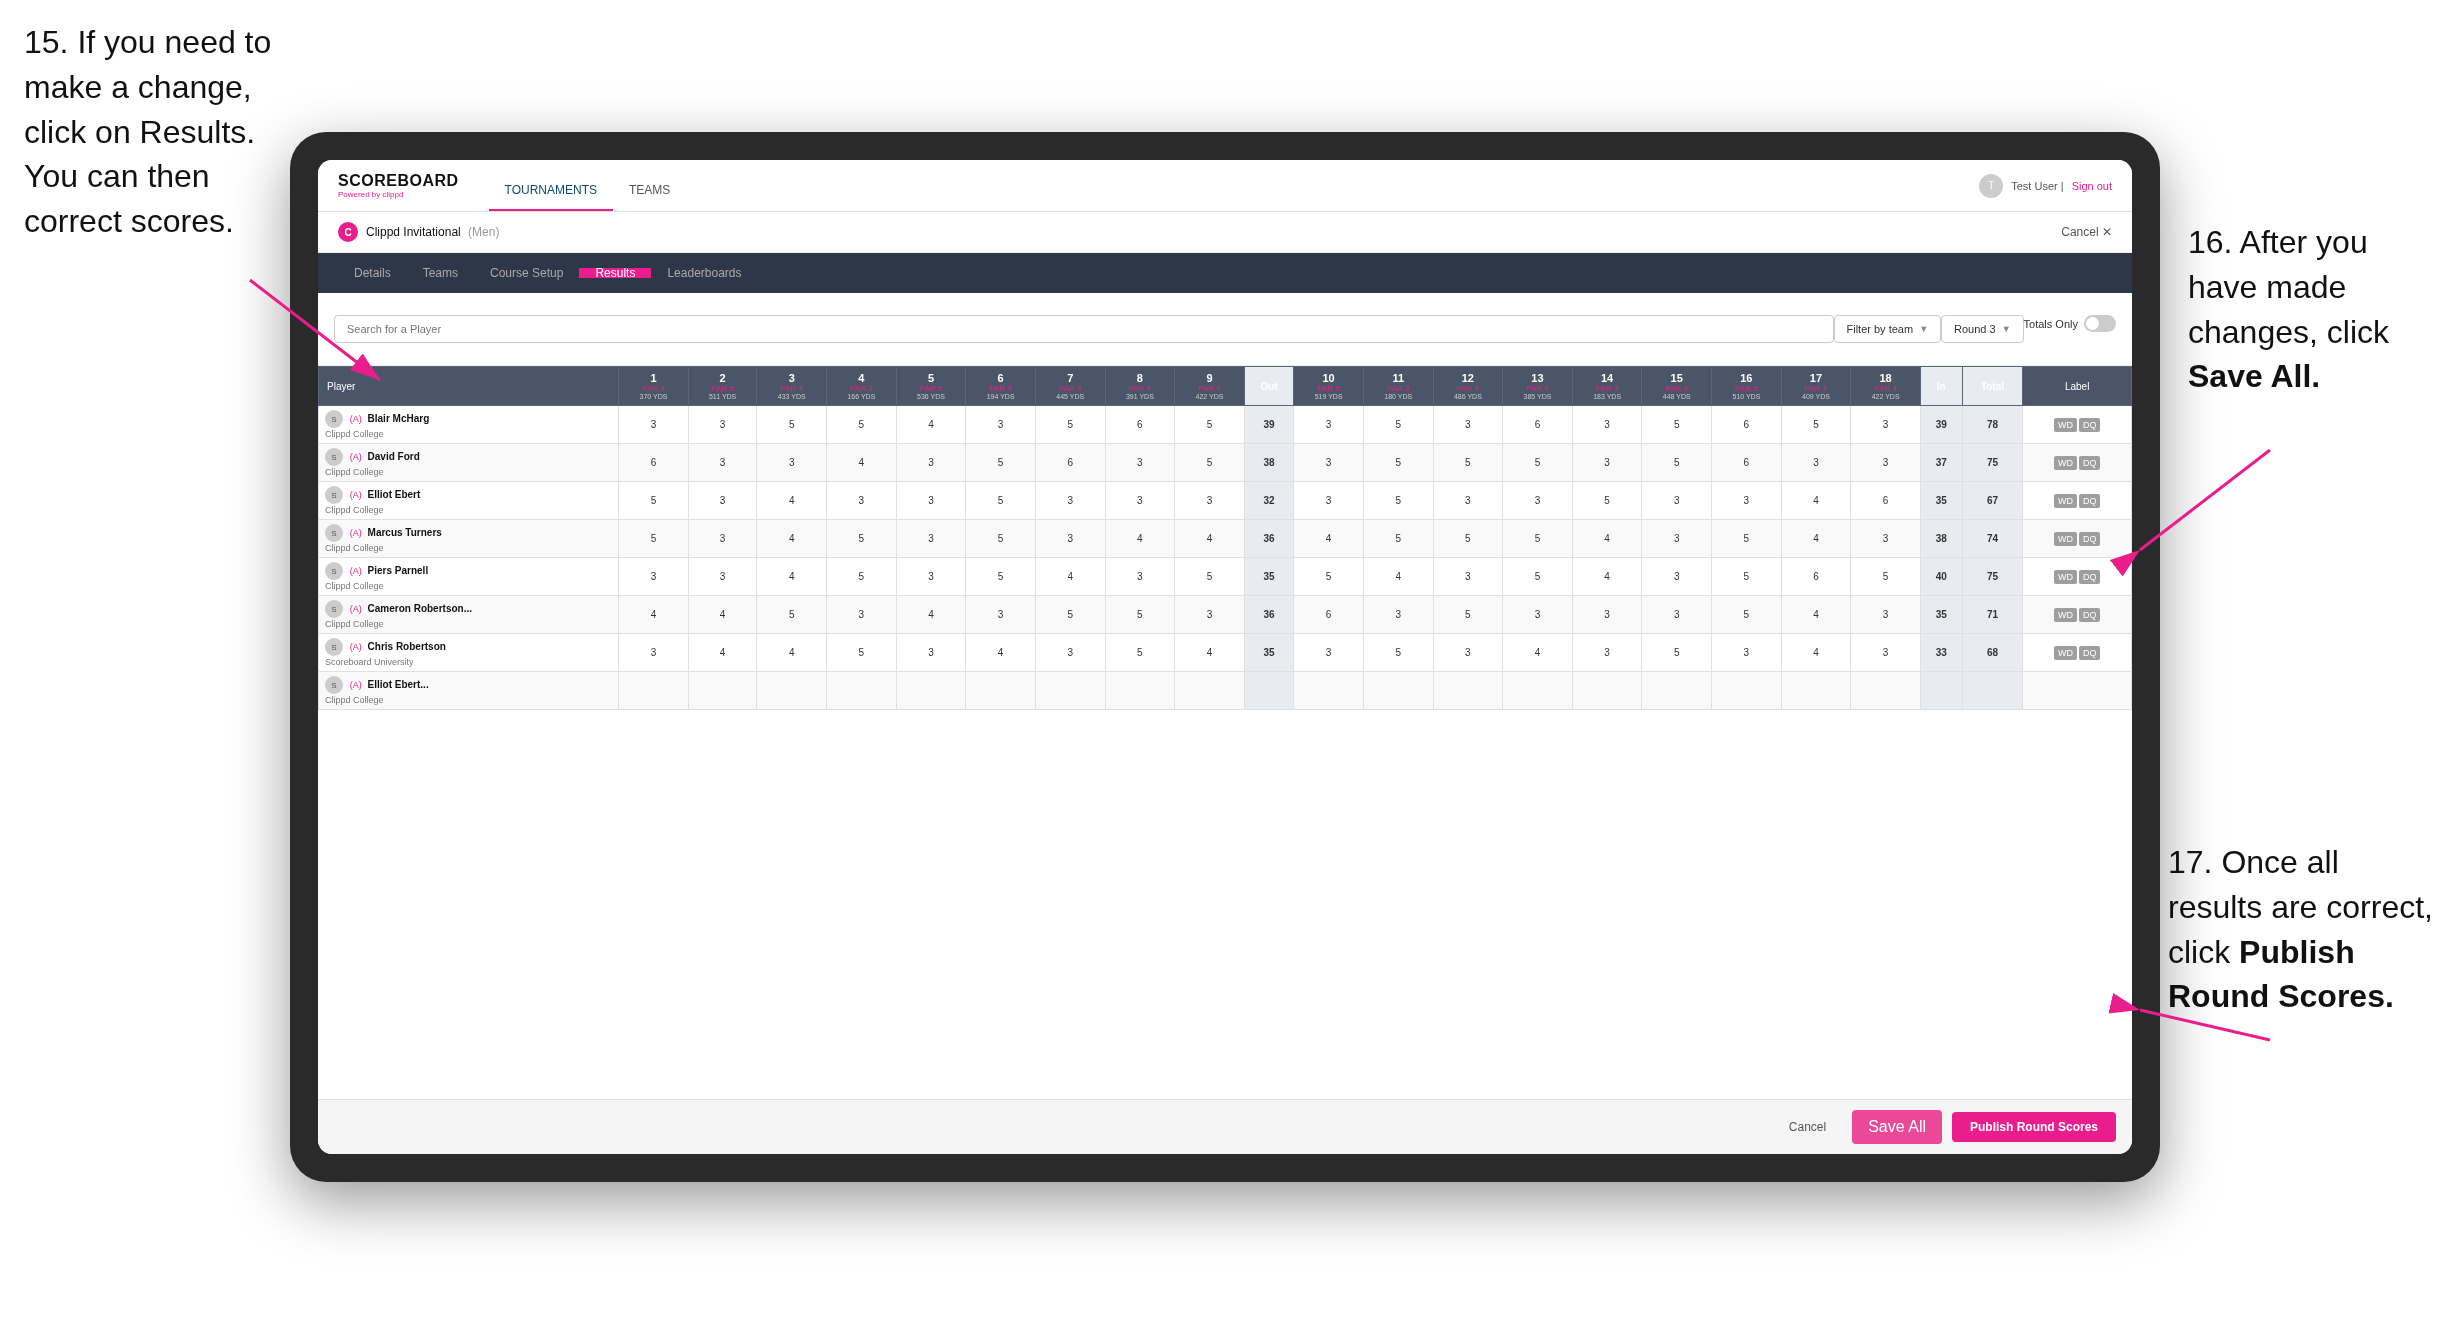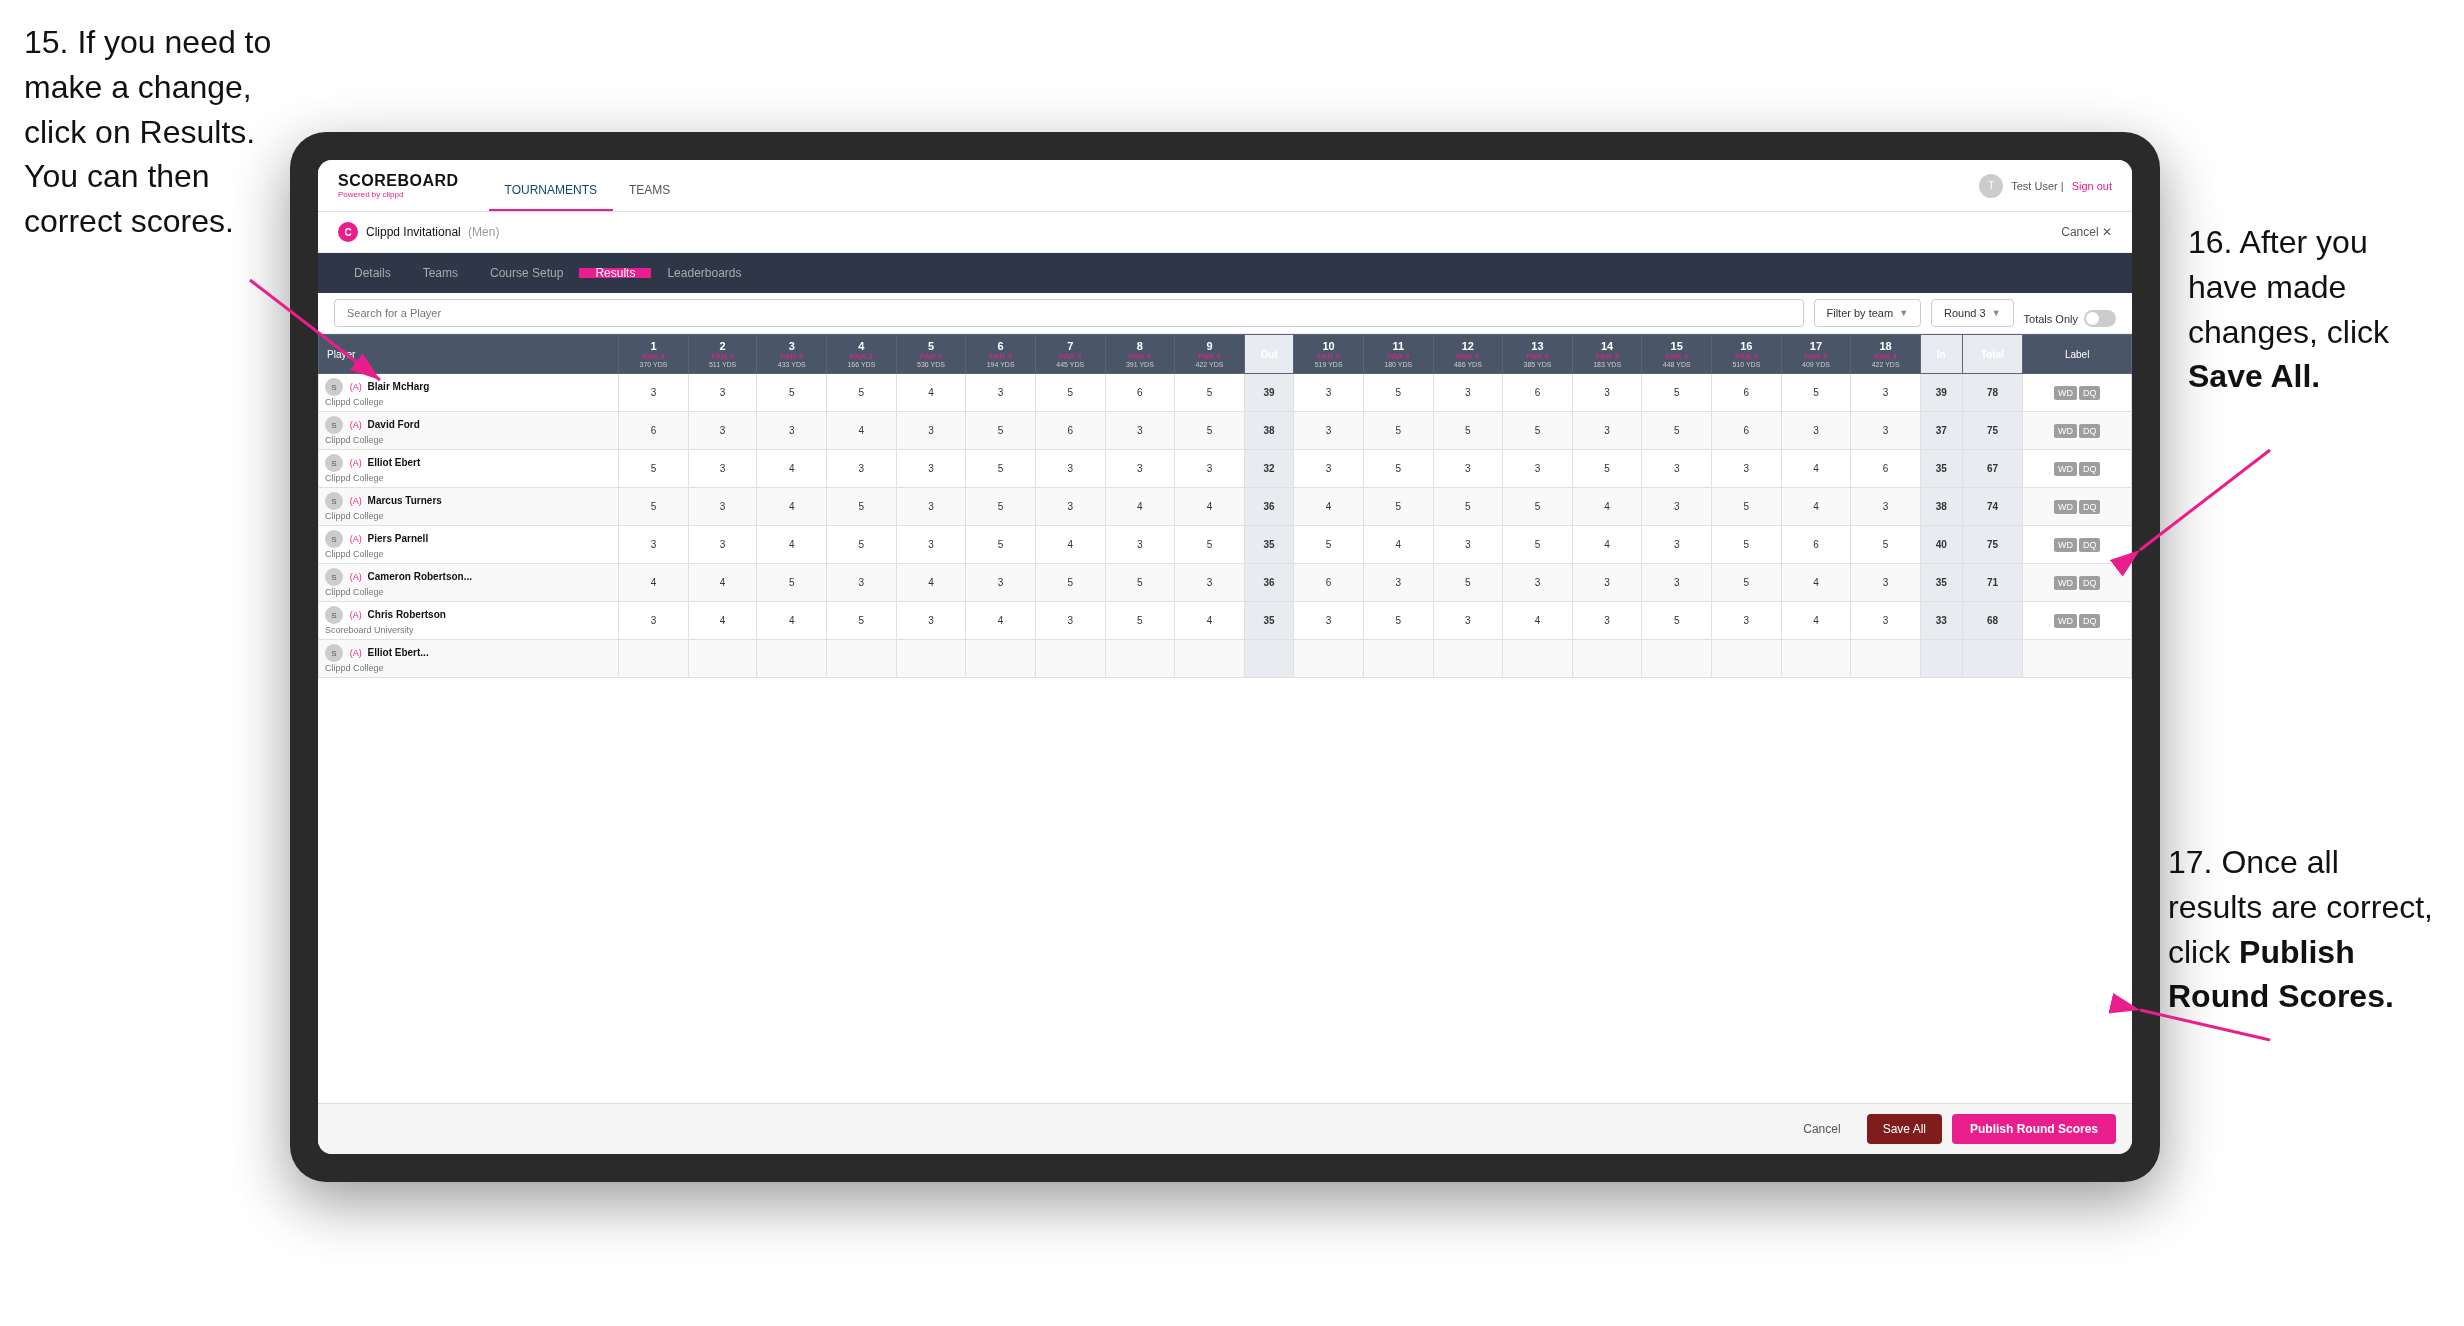--- a/index.html
+++ b/index.html
@@ -194,24 +194,23 @@
       cursor: pointer;
     }
     .tab-item.active {
       background: #e91e8c;
       color: #fff;
     }
 
     
     .filters-row {
       background: #fff;
-      padding: 6px 16px;
-      display: flex;
-      align-items: flex-end;
-      gap: 10px;
+      padding: 22px 16px;
+      display: flex;
+      align-items: flex-start;
       border-bottom: 1px solid #eee;
       flex-shrink: 0;
     }
     .search-input {
       flex: 1;
       padding: 7px 12px;
       border: 1px solid #ccc;
       border-radius: 4px;
       font-size: 11px;
       color: #999;
@@ -374,22 +373,22 @@
     .btn-cancel {
       padding: 8px 16px;
       font-size: 12px;
       background: transparent;
       border: none;
       color: #555;
       cursor: pointer;
     }
     .btn-save {
       padding: 8px 16px;
-      font-size: 12px;
-      background: #7f1d1d;
+      font-size: 16px;
+      background: #ec4899;
       color: #fff;
       border: none;
       border-radius: 4px;
       cursor: pointer;
     }
     .btn-publish {
       padding: 8px 18px;
       font-size: 12px;
       background: #e91e8c;
       color: #fff;

